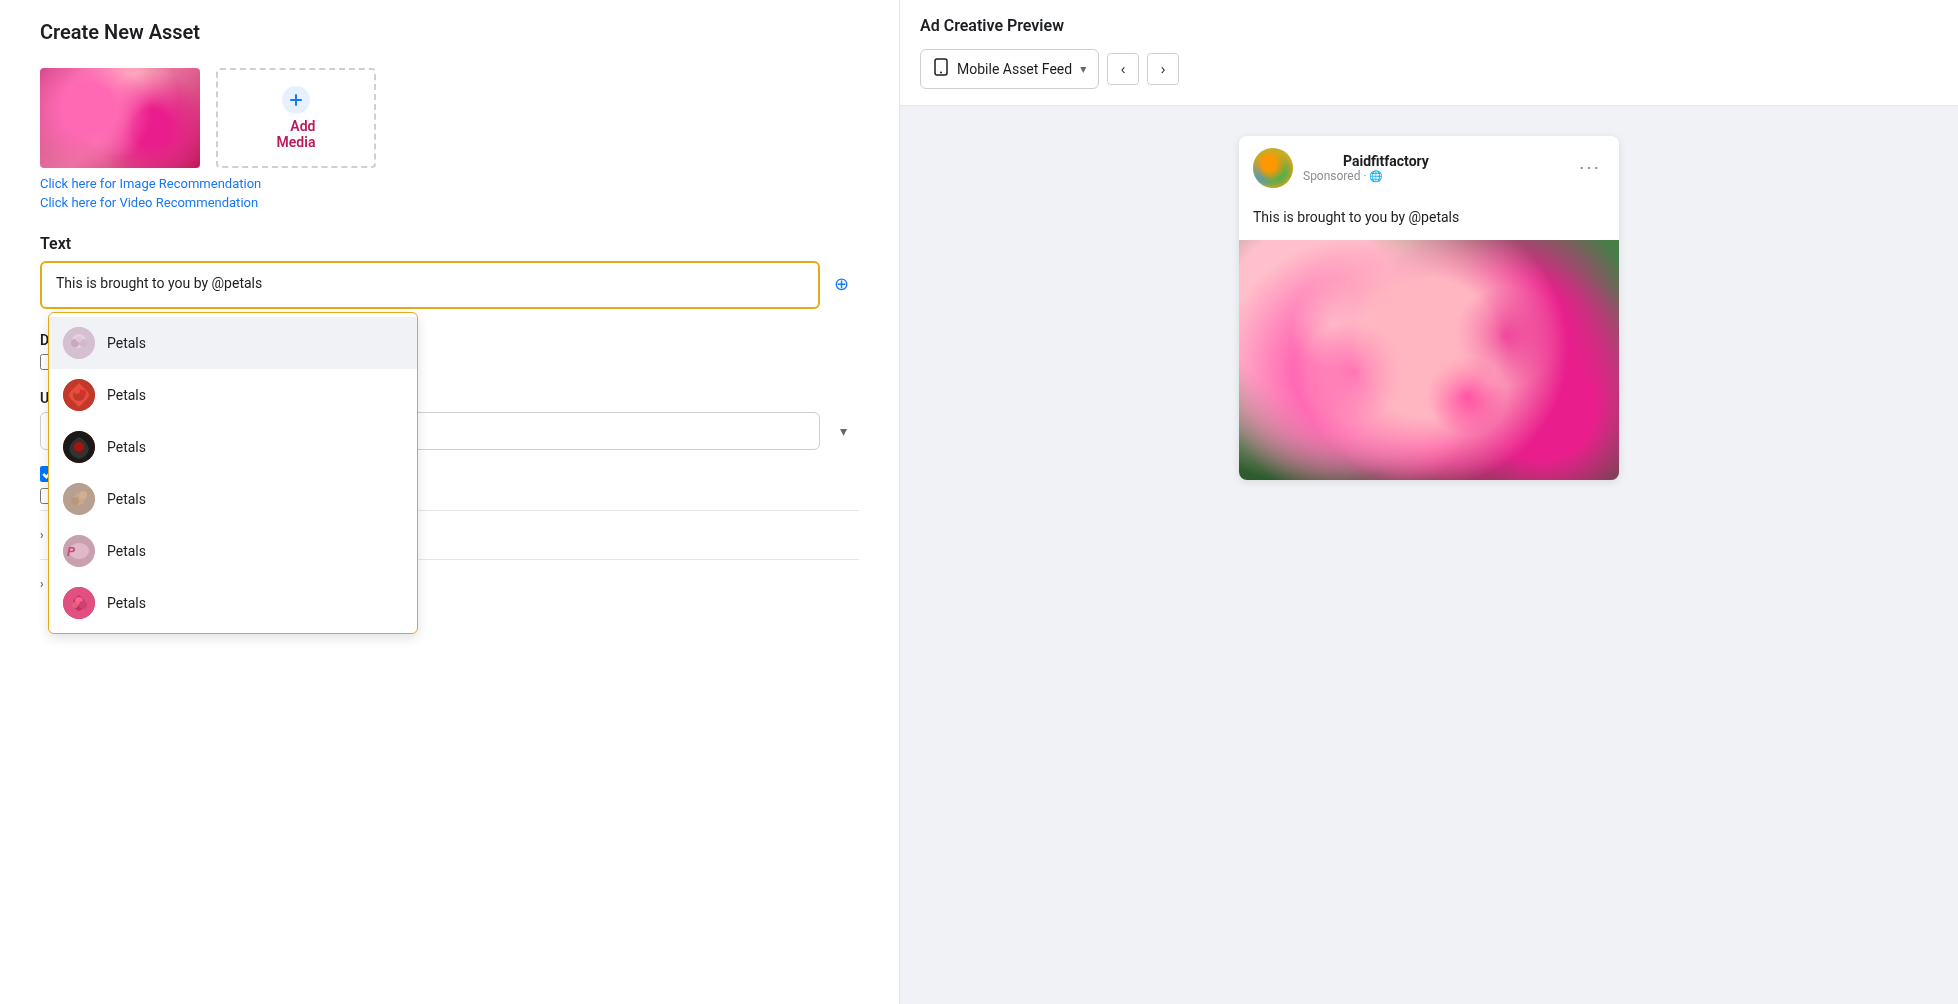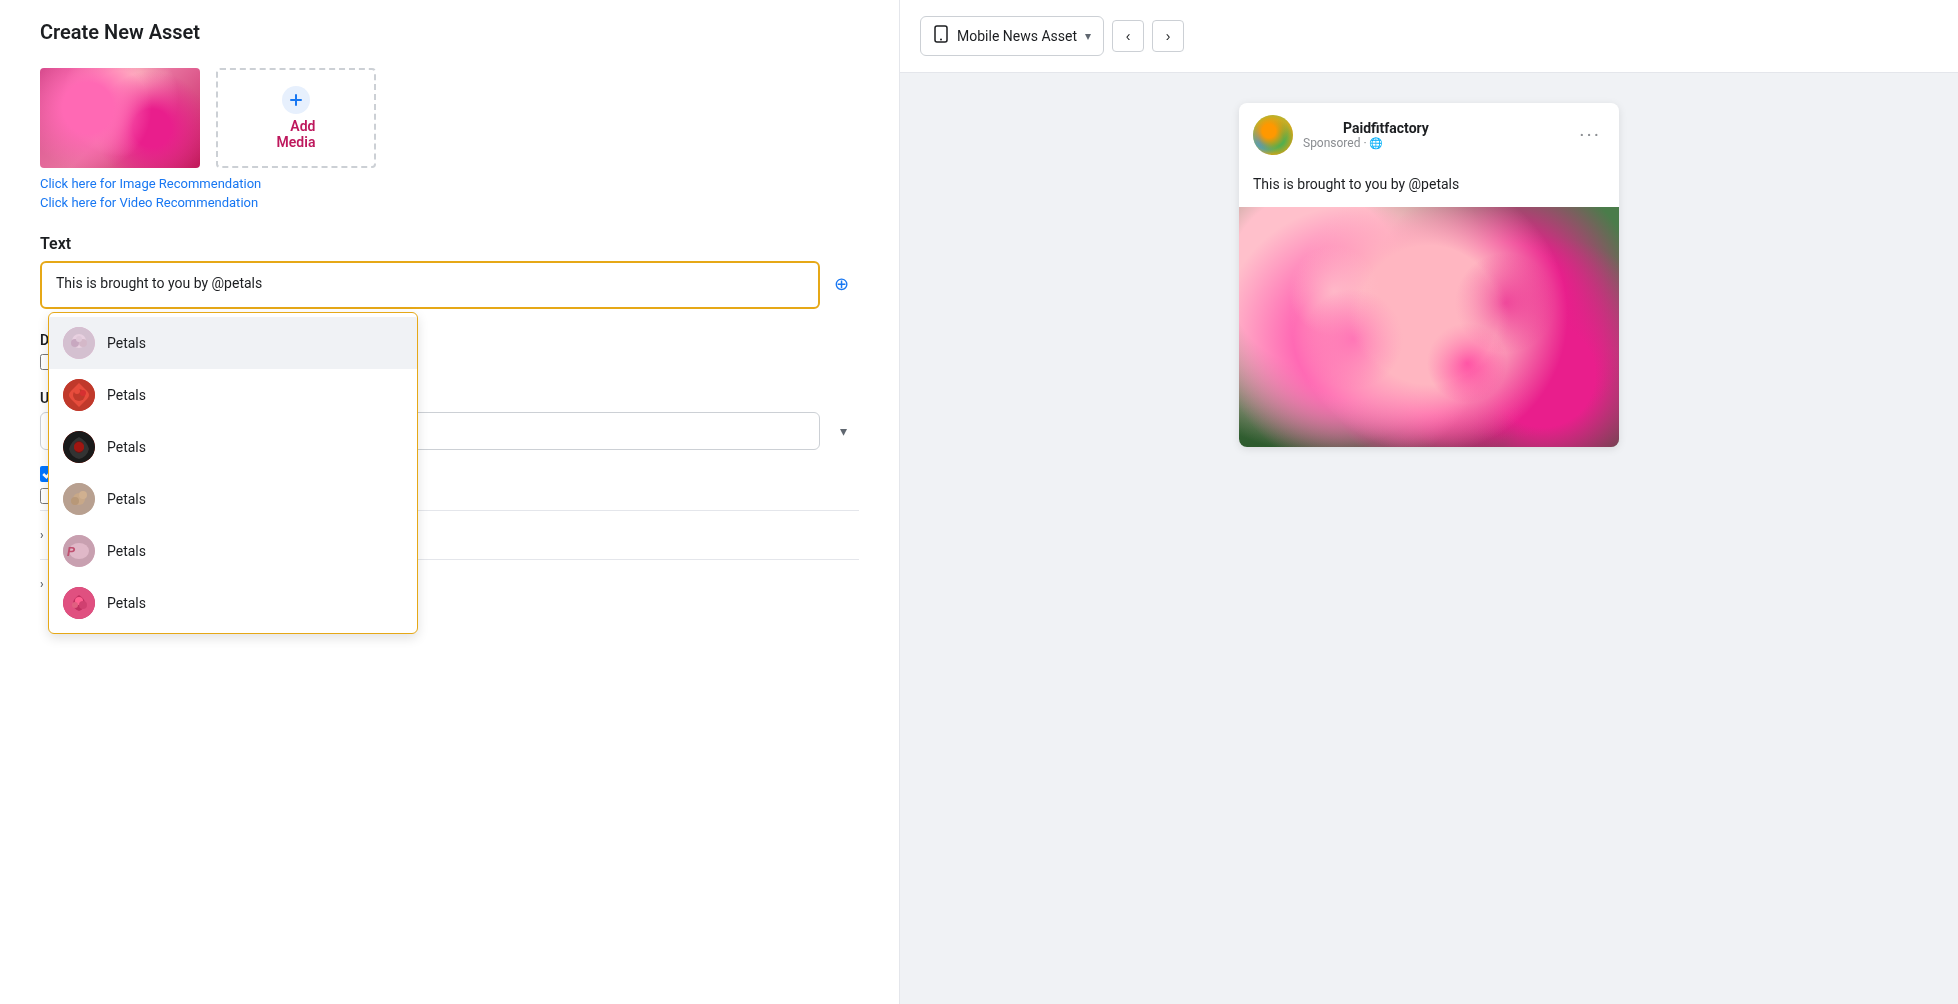--- a/index.html
+++ b/index.html
@@ -655,30 +655,31 @@
         <span class="chevron-right">›</span>
         <span>Asset Sharing</span>
       </div>
     </div>
 
   </div>
 
   <div class="right-panel">
 
     <div class="ad-preview-header">
+      <div class="ad-preview-title">Ad Creative Preview</div>
 
       <div class="preview-controls">
         <div class="placement-selector">
           <span class="mobile-icon">
             <svg width="16" height="18" viewBox="0 0 16 18" fill="none">
               <rect x="2" y="1" width="12" height="16" rx="2" stroke="#1c1e21" stroke-width="1.5"></rect>
               <circle cx="8" cy="14.5" r="1" fill="#1c1e21"></circle>
             </svg>
           </span>
-          <span>Mobile News Asset</span>
+          <span>Mobile Asset Feed</span>
           <span class="placement-chevron">▾</span>
         </div>
         <button class="nav-btn">‹</button>
         <button class="nav-btn">›</button>
       </div>
     </div>
 
     <div class="ad-preview-area">
       <div class="ad-card">
 

